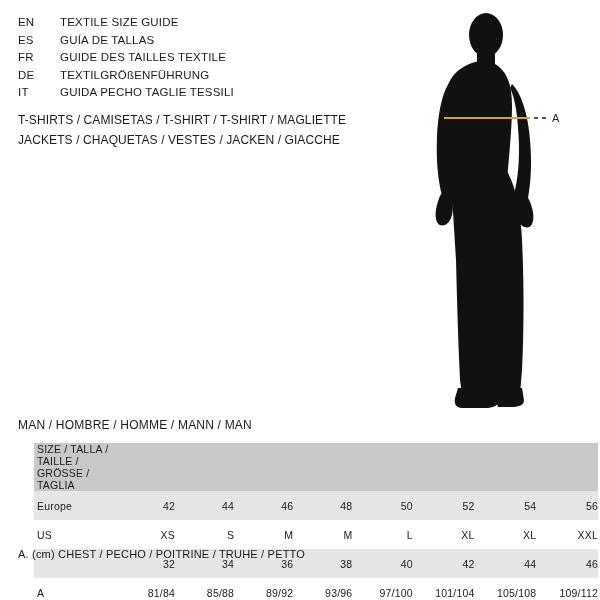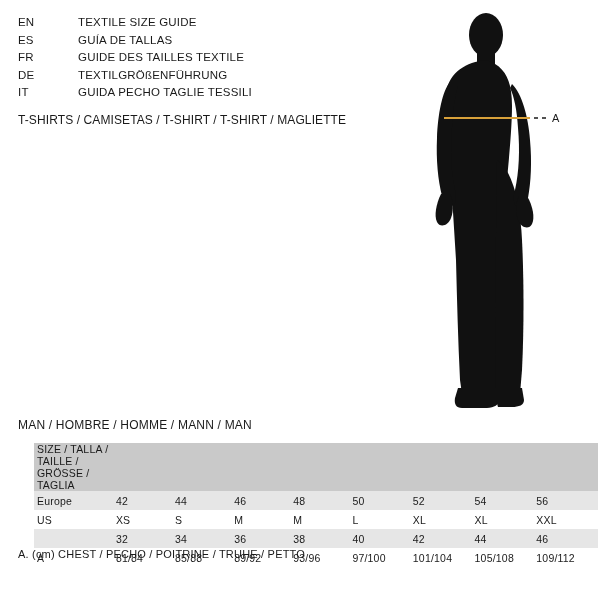--- a/index.html
+++ b/index.html
@@ -27,21 +27,20 @@
     left: 18px;
     top: 14px;
     width: 340px;
   }
   .lang-row {
     display: flex;
     font-size: 11.5px;
     line-height: 17.6px;
     letter-spacing: 0.2px;
     white-space: nowrap;
-    gap: 18px;
   }
   .lang-code {
     width: 42px;
     flex: 0 0 42px;
   }
   .lang-text {
     flex: 1 1 auto;
   }
 
   
@@ -94,31 +93,31 @@
     position: absolute;
     left: 34px;
     top: 443px;
     width: 564px;
     border-collapse: collapse;
     font-size: 10.5px;
     letter-spacing: 0.2px;
   }
   .size-table td {
     padding: 0;
-    height: 19px;
+    height: 29px;
     vertical-align: middle;
   }
   .size-table .col-label {
     width: 88px;
     padding-left: 3px;
     text-align: left;
   }
   .size-table .col-val {
     width: 68px;
-    text-align: left;
+    text-align: right;
   }
   .row-head td {
     background: #c9c9c9;
     font-size: 10.5px;
     height: 19px;
   }
   .row-alt td {
     background: #e6e6e6;
   }
   .row-plain td {
@@ -158,20 +157,21 @@
       <span class="lang-text">TEXTILGRÖßENFÜHRUNG</span>
     </div>
     <div class="lang-row">
       <span class="lang-code">IT</span>
       <span class="lang-text">GUIDA PECHO TAGLIE TESSILI</span>
     </div>
   </div>
 
   <div class="cat-block">
     <div class="cat-line">T-SHIRTS / CAMISETAS / T-SHIRT / T-SHIRT / MAGLIETTE</div>
+    <div class="cat-line">JACKETS / CHAQUETAS / VESTES / JACKEN / GIACCHE</div>
   </div>
 
   <div class="figure">
     <svg width="190" height="400" viewBox="0 0 190 400" xmlns="http://www.w3.org/2000/svg">
       <g fill="#111111">
 
         <ellipse cx="86" cy="25" rx="17" ry="22"></ellipse>
 
         <rect x="77" y="42" width="18" height="14"></rect>
 

